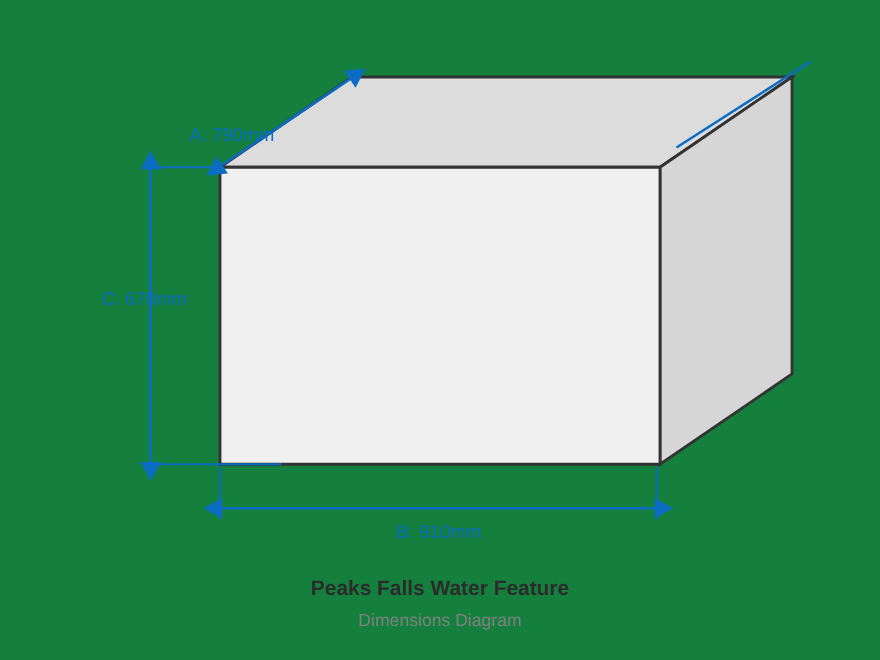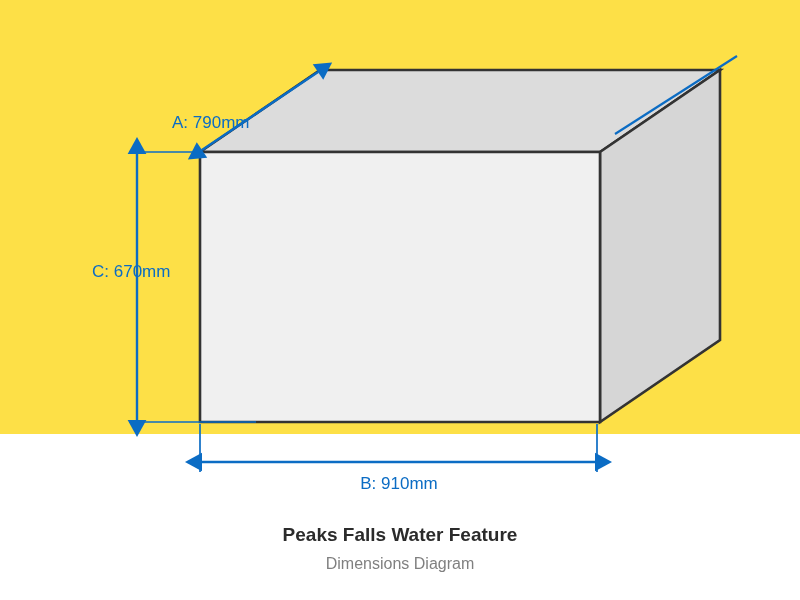--- a/index.html
+++ b/index.html
@@ -10,22 +10,22 @@
   body {
     width: 800px;
     height: 600px;
     overflow: hidden;
     font-family: "Liberation Sans", sans-serif;
     -webkit-font-smoothing: antialiased;
   }
   #stage {
     position: relative;
     width: 800px;
-    height: 434px;
-    background: #fde047;
+    height: 600px;
+    background: #15803d;
   }
   #diagram-svg {
     position: absolute;
     left: 0;
     top: 0;
     width: 800px;
     height: 600px;
     display: block;
   }
   .dim-label {

